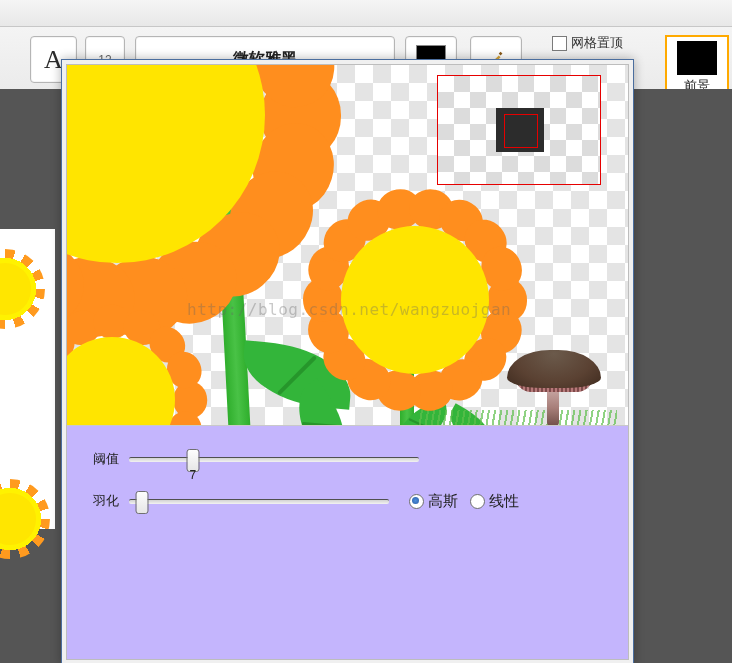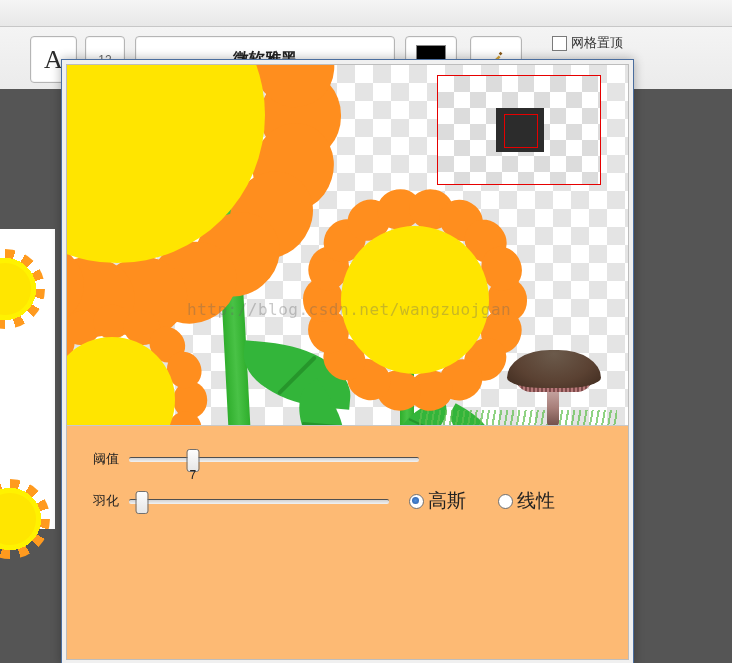--- a/index.html
+++ b/index.html
@@ -250,21 +250,21 @@
     background:#2c2c2c;
   }
   .zoombox .cursor {
     position:absolute; left:66px; top:38px; width:32px; height:32px;
     border: 1px solid #e60000;
   }
 
   
   .controls {
     border-top: 1px solid #c9c9c9;
-    background:#fdba74;
+    background:#c4b5fd;
     padding: 12px 16px 8px 16px;
     flex:1;
   }
   .row {
     display:flex; align-items:center; gap:10px; height:42px;
   }
   .row .label { width:36px; font-size:13px; color:#222; text-align:right;}
   .row .track {
     position:relative; flex:1; max-width:290px;
     border-top:1px inset #a4a4a4;
@@ -276,22 +276,22 @@
     position:absolute; top:-9px; width:11px; height:21px;
     background: linear-gradient(#fdfdfd,#e6e6e6);
     border:1px solid #707070; border-radius:3px;
     transform: translateX(-50%);
   }
   .row .value {
     position:absolute; left:0; top:10px; font-size:12px; color:#222;
     transform: translateX(-50%);
   }
   .row.feather .radio-group {
-    display:flex; align-items:center; gap:32px; margin-left:10px;
-    font-size:19px; color:#222;
+    display:flex; align-items:center; gap:12px; margin-left:10px;
+    font-size:15px; color:#222;
   }
   .radio {
     width:13px; height:13px; border:1px solid #6f6f6f; border-radius:50%; background:#fff;
     position:relative; display:inline-block; vertical-align:middle;
   }
   .radio.checked::after{
     content:""; position:absolute; left:2px; top:2px; width:7px; height:7px; border-radius:50%;
     background: radial-gradient(circle,#4f8edc,#2a5ea8);
   }
   .rlabel { display:flex; align-items:center; gap:4px; }
@@ -312,20 +312,24 @@
     </div>
     <div class="btn btn-pen">
       <svg viewBox="0 0 24 24" width="22" height="22">
         <path d="M3 21l3-1 11-11-2-2L4 18l-1 3z" fill="#d8a63a"></path>
         <path d="M15 5l2 2 2-2-2-2-2 2z" fill="#8a5a18"></path>
       </svg>
     </div>
     <div class="grid-opt">
       <span class="chk"></span>
       <span>网格置顶</span>
+    </div>
+    <div class="fg-tile">
+      <div class="sw"></div>
+      <div class="lab">前景</div>
     </div>
   </div>
 </div>
 
 <div class="canvas-area">
   <div class="white-doc"></div>
 
   <div class="peek" style="left:-35px; top:160px;">
     <div class="flower-small">
         <div class="ring"></div>

